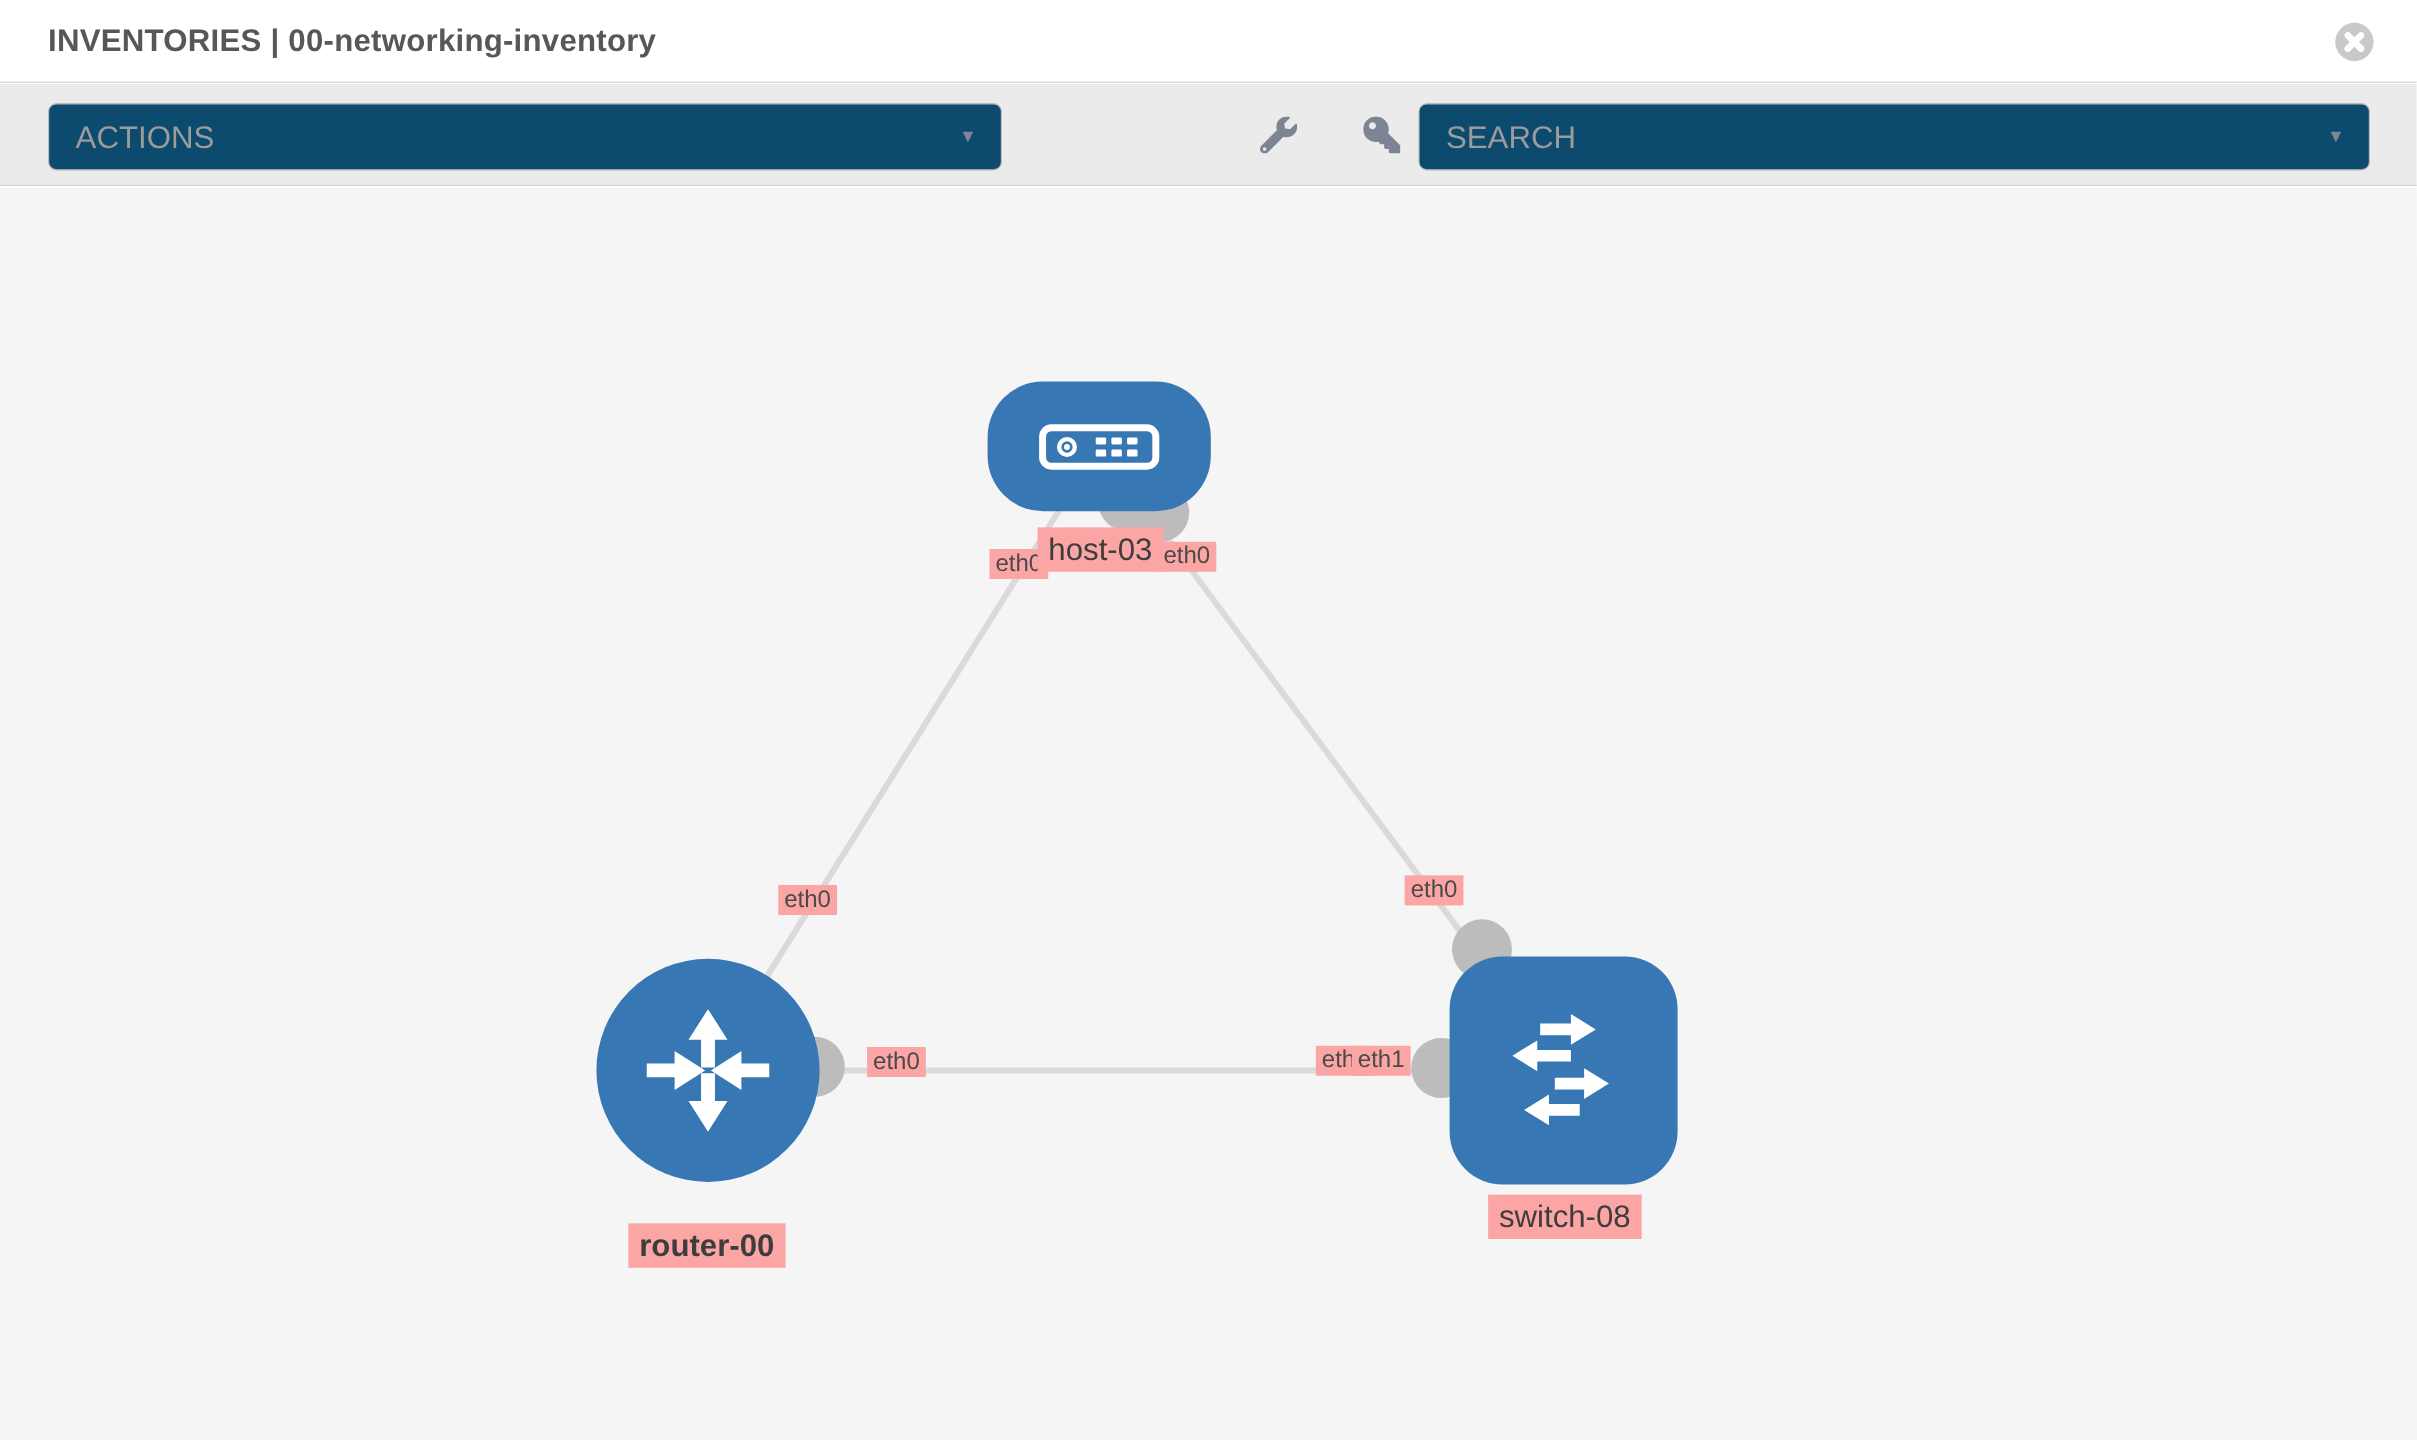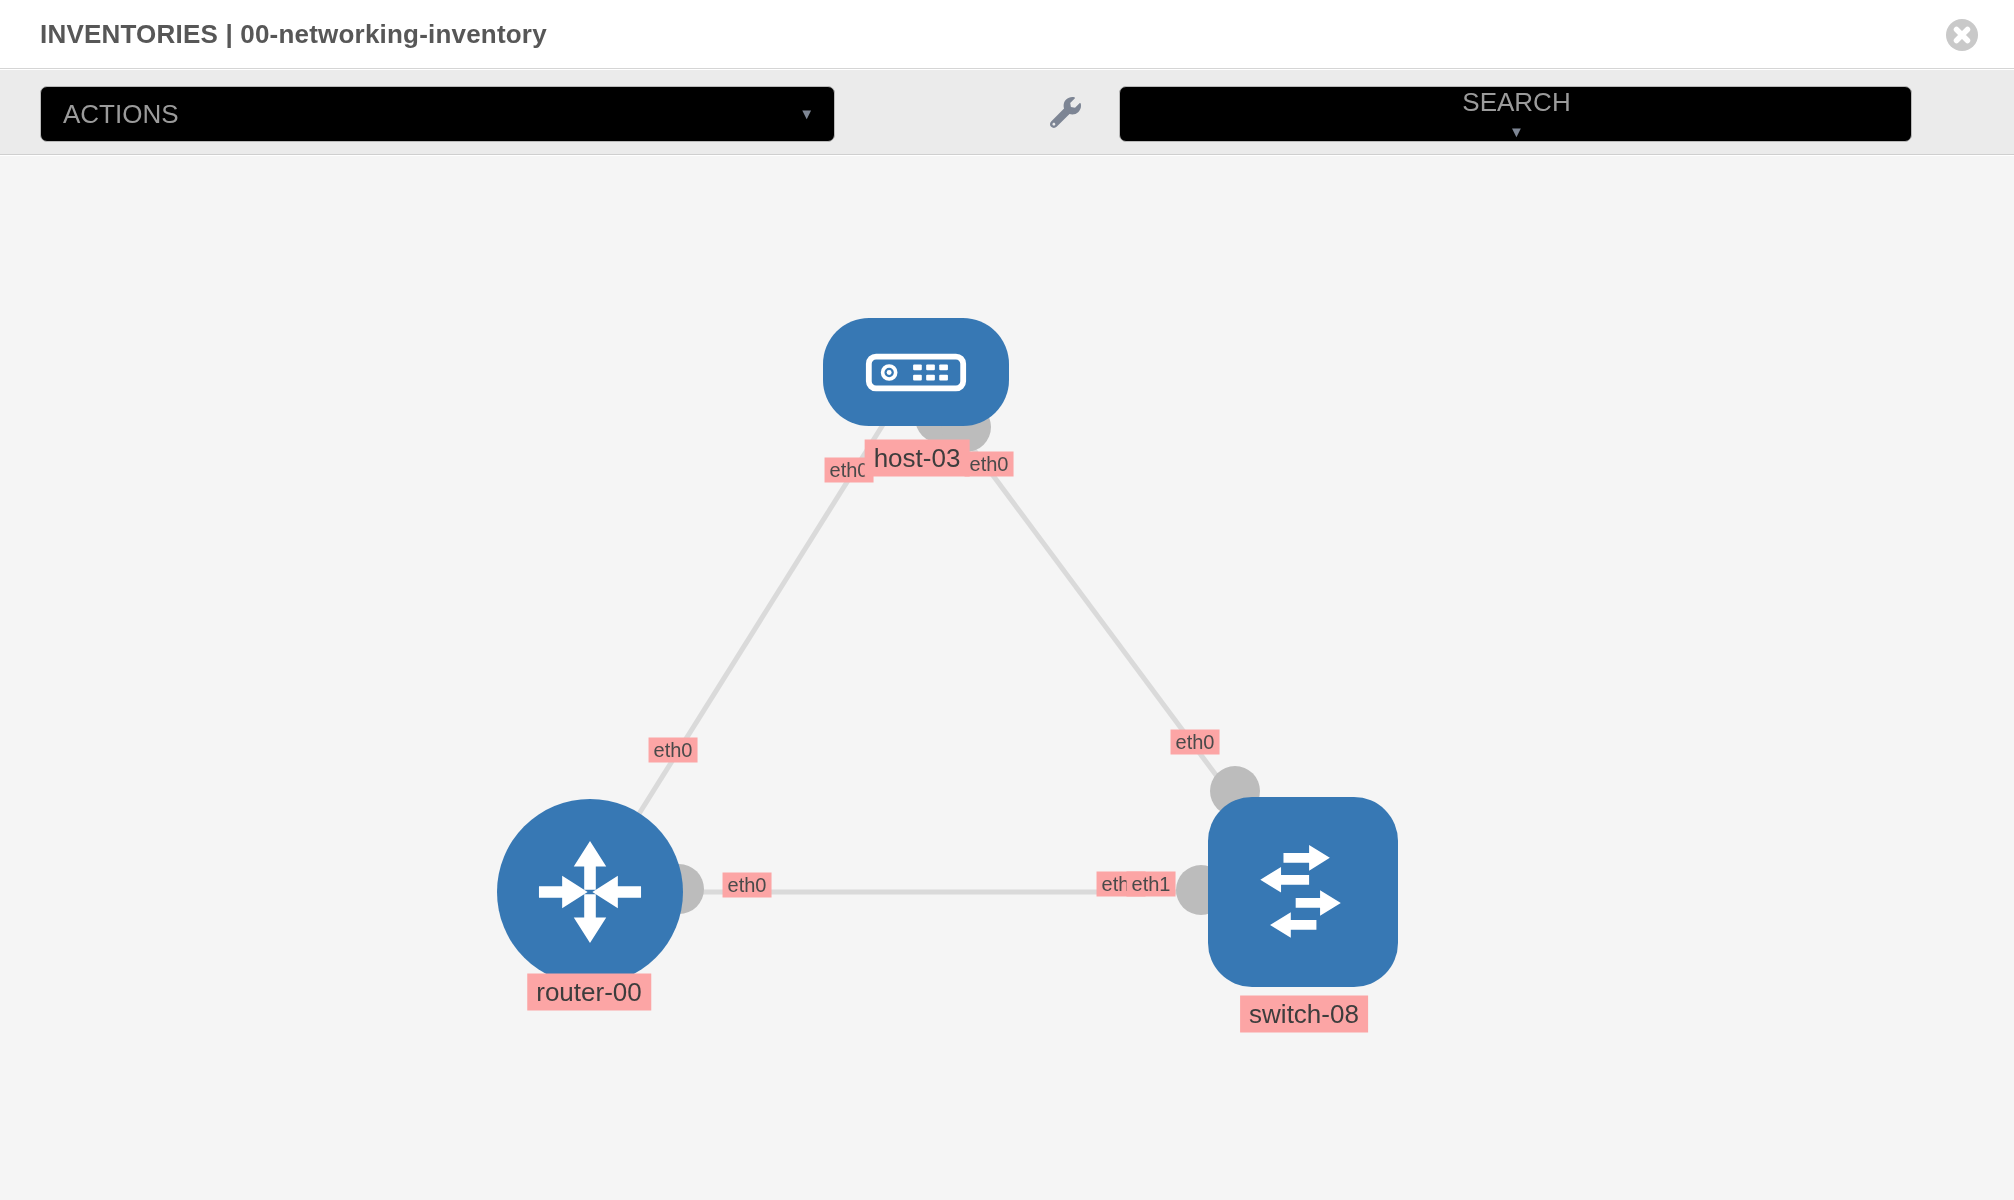--- a/index.html
+++ b/index.html
@@ -11,27 +11,27 @@
   .hdr { position:absolute; left:0; top:0; width:100%; height:69px; background:#fff;
     border-bottom:1px solid #d5d5d5; }
   .hdr h1 { position:absolute; left:40px; top:50%; transform:translateY(-50%);
     font-size:26px; font-weight:bold; color:#575757; letter-spacing:.2px; }
   .close-btn { position:absolute; right:35px; top:18px; width:34px; height:34px;
     border:none; background:transparent; padding:0; cursor:pointer; }
 
   
   .tbar { position:absolute; left:0; top:70px; width:100%; height:85px; background:#ebebeb;
     border-bottom:1px solid #cfcfcf; }
-  .select { position:absolute; top:16px; height:56px; background:#000000;
+  .select { position:absolute; top:16px; height:56px; background:#0c4a6e;
     border:1px solid #b9b9b9; border-radius:7px; display:flex; align-items:center;
     justify-content:space-between; padding:0 20px 0 22px; cursor:pointer; }
   .select .ph { font-size:26px; color:#9b9b9b; }
   .caret::after { content:"▼"; font-size:15px; color:#7e8694; }
   .sel-actions { left:40px; width:795px; }
-  .sel-search  { left:1119px; width:793px;flex-direction:column; }
+  .sel-search  { left:1182px; width:793px; }
   .tool-btns { position:absolute; left:1048px; top:16px; height:56px; width:120px;
     display:flex; align-items:center; justify-content:space-between; }
   .tool-btns button { border:none; background:transparent; padding:0; cursor:pointer;
     width:34px; height:34px; }
 
   
   .canvas { position:absolute; left:0; top:156px; width:2014px; height:1044px;
     background:var(--canvas-bg,#f5f5f5); overflow:hidden; }
   .canvas svg.links { position:absolute; left:0; top:0; }
   .link-line { stroke:var(--link-gray,#dadada); stroke-width:5; }
@@ -135,18 +135,18 @@
       </div>
     <div id="labelLayer">
         <span class="lbl if-lbl" style="left: 849px; top: 314px;">eth0</span>
         <span class="lbl if-lbl" style="left: 989px; top: 308px;">eth0</span>
         <span class="lbl if-lbl" style="left: 673px; top: 594px;">eth0</span>
         <span class="lbl if-lbl" style="left: 1195px; top: 586px;">eth0</span>
         <span class="lbl if-lbl" style="left: 747px; top: 729px;">eth0</span>
         <span class="lbl if-lbl" style="left: 1121px; top: 728px;">eth1</span>
         <span class="lbl if-lbl" style="left: 1151px; top: 728px;">eth1</span>
         <span class="lbl node-lbl" style="left: 917px; top: 302px;">host-03</span>
-        <span class="lbl node-lbl" style="left: 589px; top: 836px;">router-00</span>
+        <span class="lbl node-lbl" style="left: 589px; top: 882px; font-weight: bold;">router-00</span>
         <span class="lbl node-lbl" style="left: 1304px; top: 858px;">switch-08</span>
       </div>
 
   </div>
 </div>
 
 </body></html>

